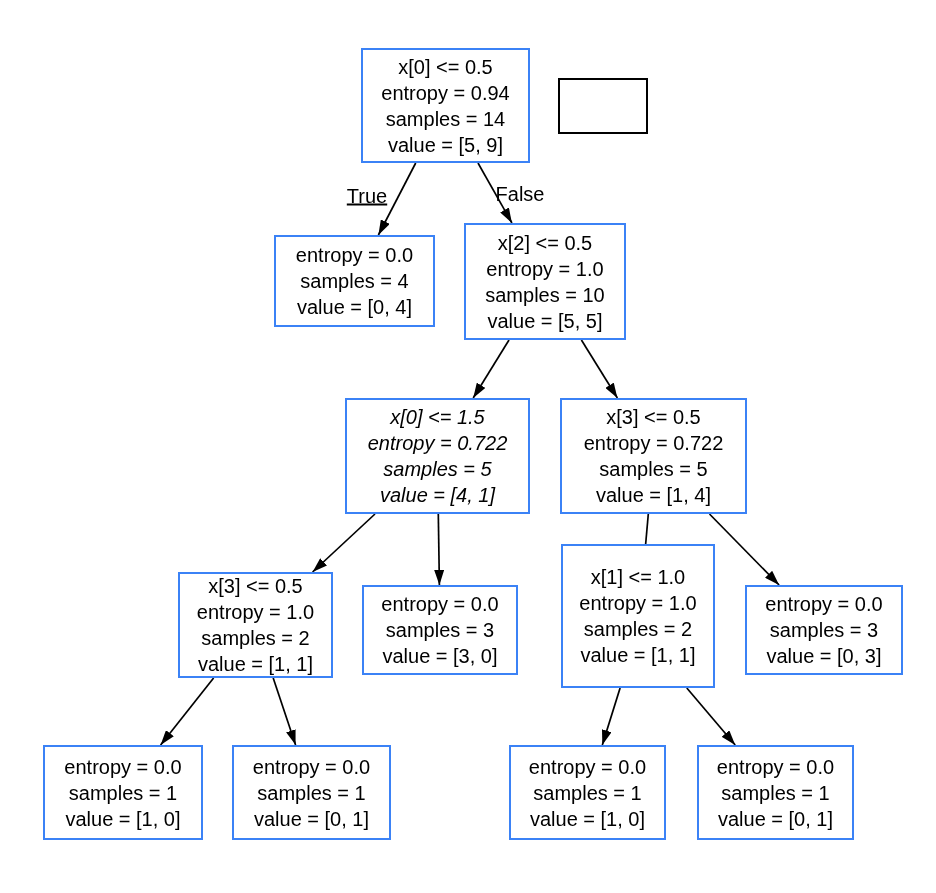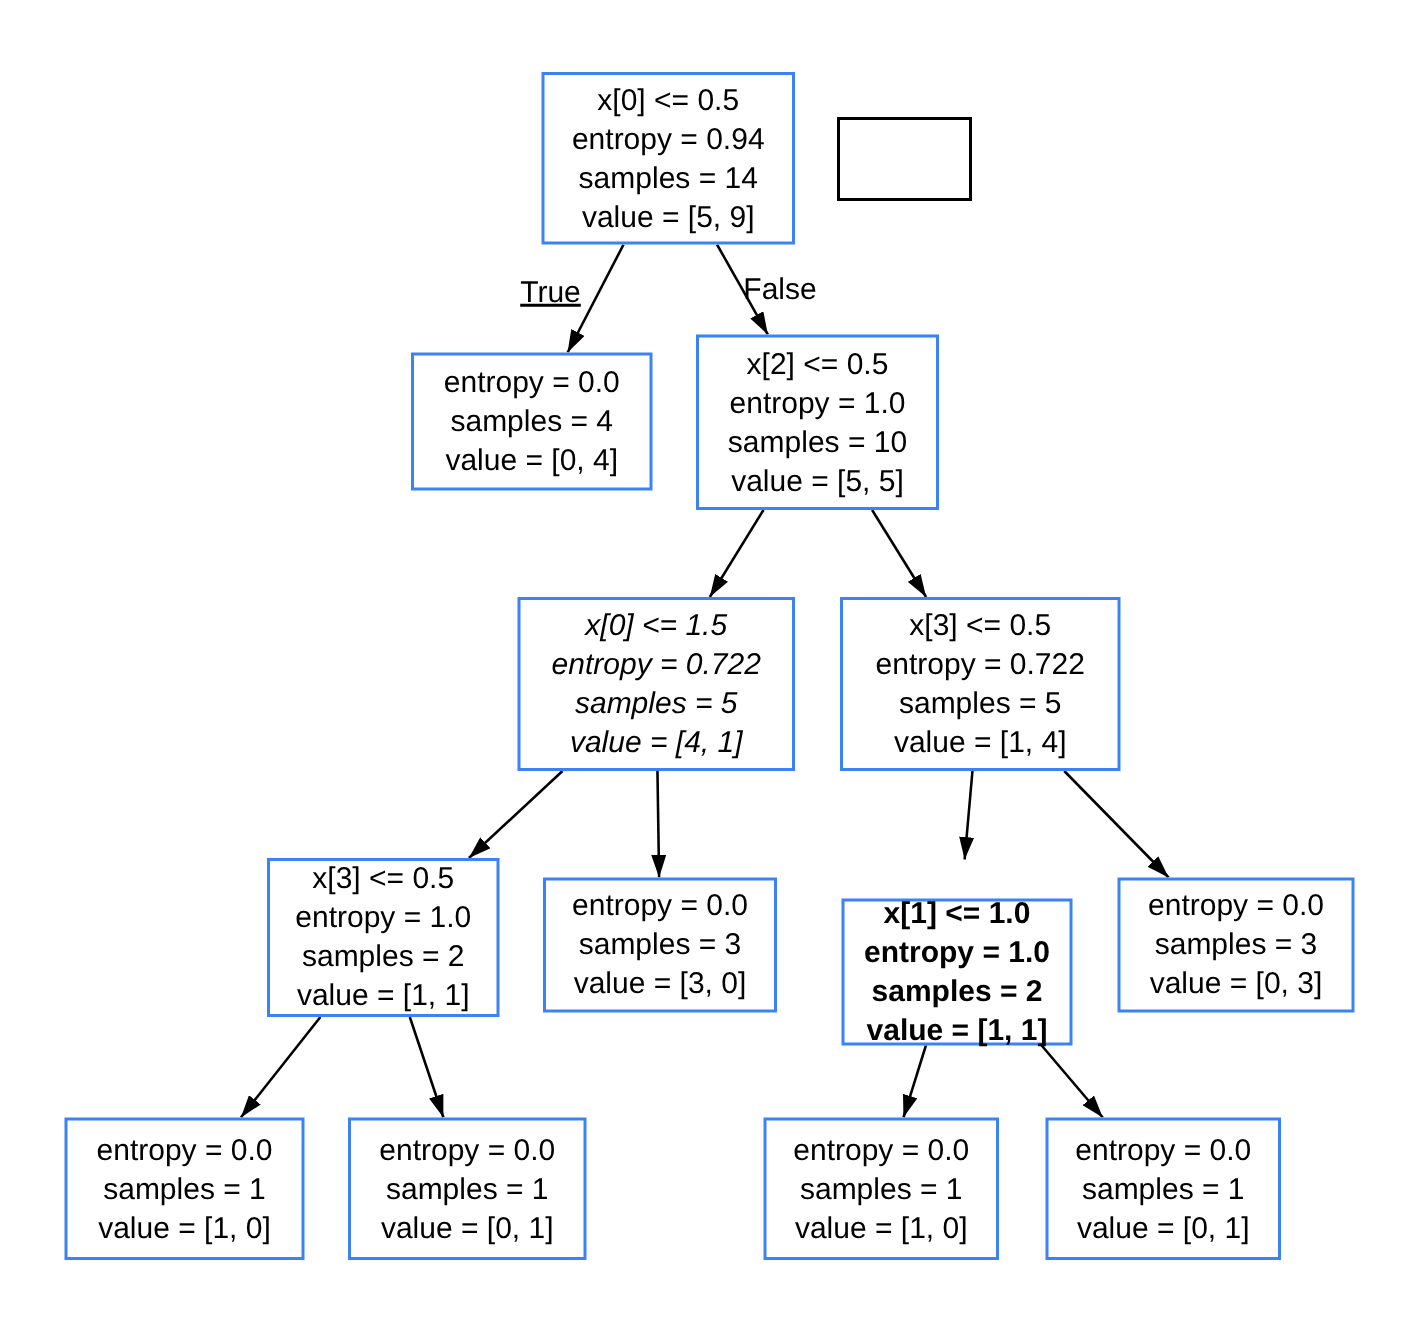--- a/index.html
+++ b/index.html
@@ -112,21 +112,21 @@
     <span>samples = 2</span>
     <span>value = [1, 1]</span>
   </div>
 
   <div class="node" style="left:362px; top:585px; width:156px; height:90px;">
     <span>entropy = 0.0</span>
     <span>samples = 3</span>
     <span>value = [3, 0]</span>
   </div>
 
-  <div class="node" style="left:561px; top:599px; width:154px; height:98px;font-weight:bold;">
+  <div class="node" style="left:561px; top:544px; width:154px; height:144px;">
     <span>x[1] &lt;= 1.0</span>
     <span>entropy = 1.0</span>
     <span>samples = 2</span>
     <span>value = [1, 1]</span>
   </div>
 
   <div class="node" style="left:745px; top:585px; width:158px; height:90px;">
     <span>entropy = 0.0</span>
     <span>samples = 3</span>
     <span>value = [0, 3]</span>

